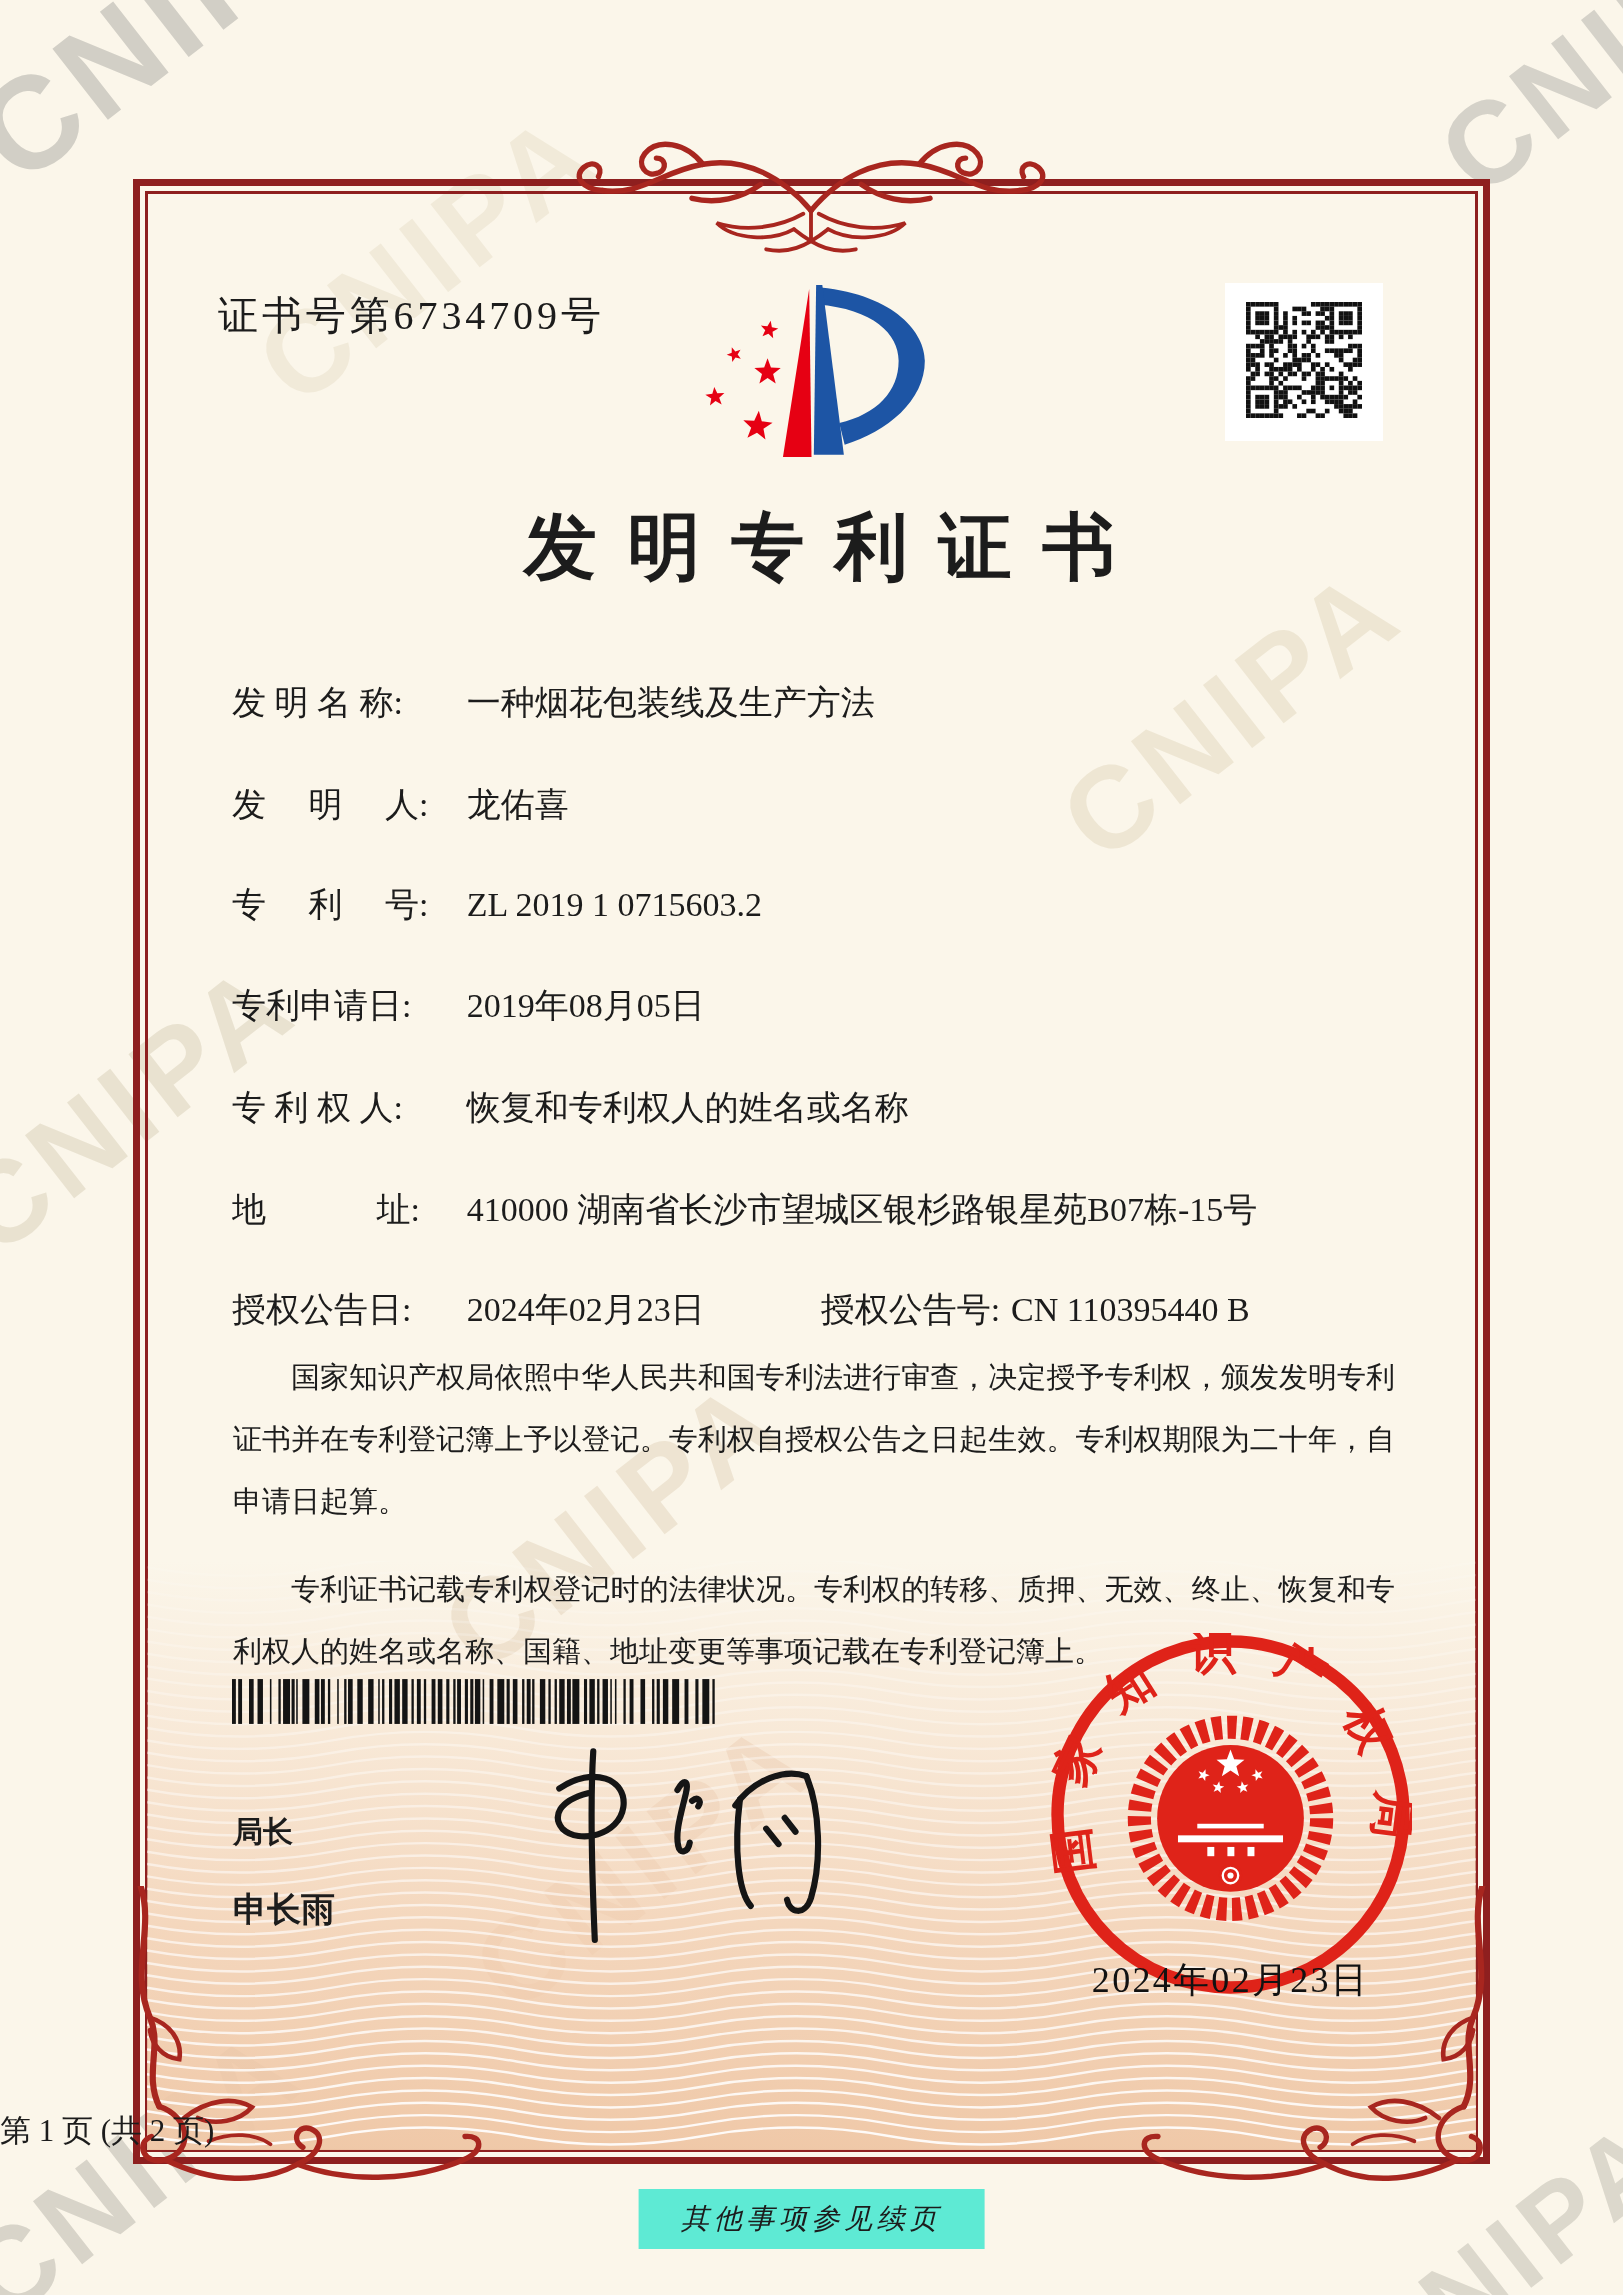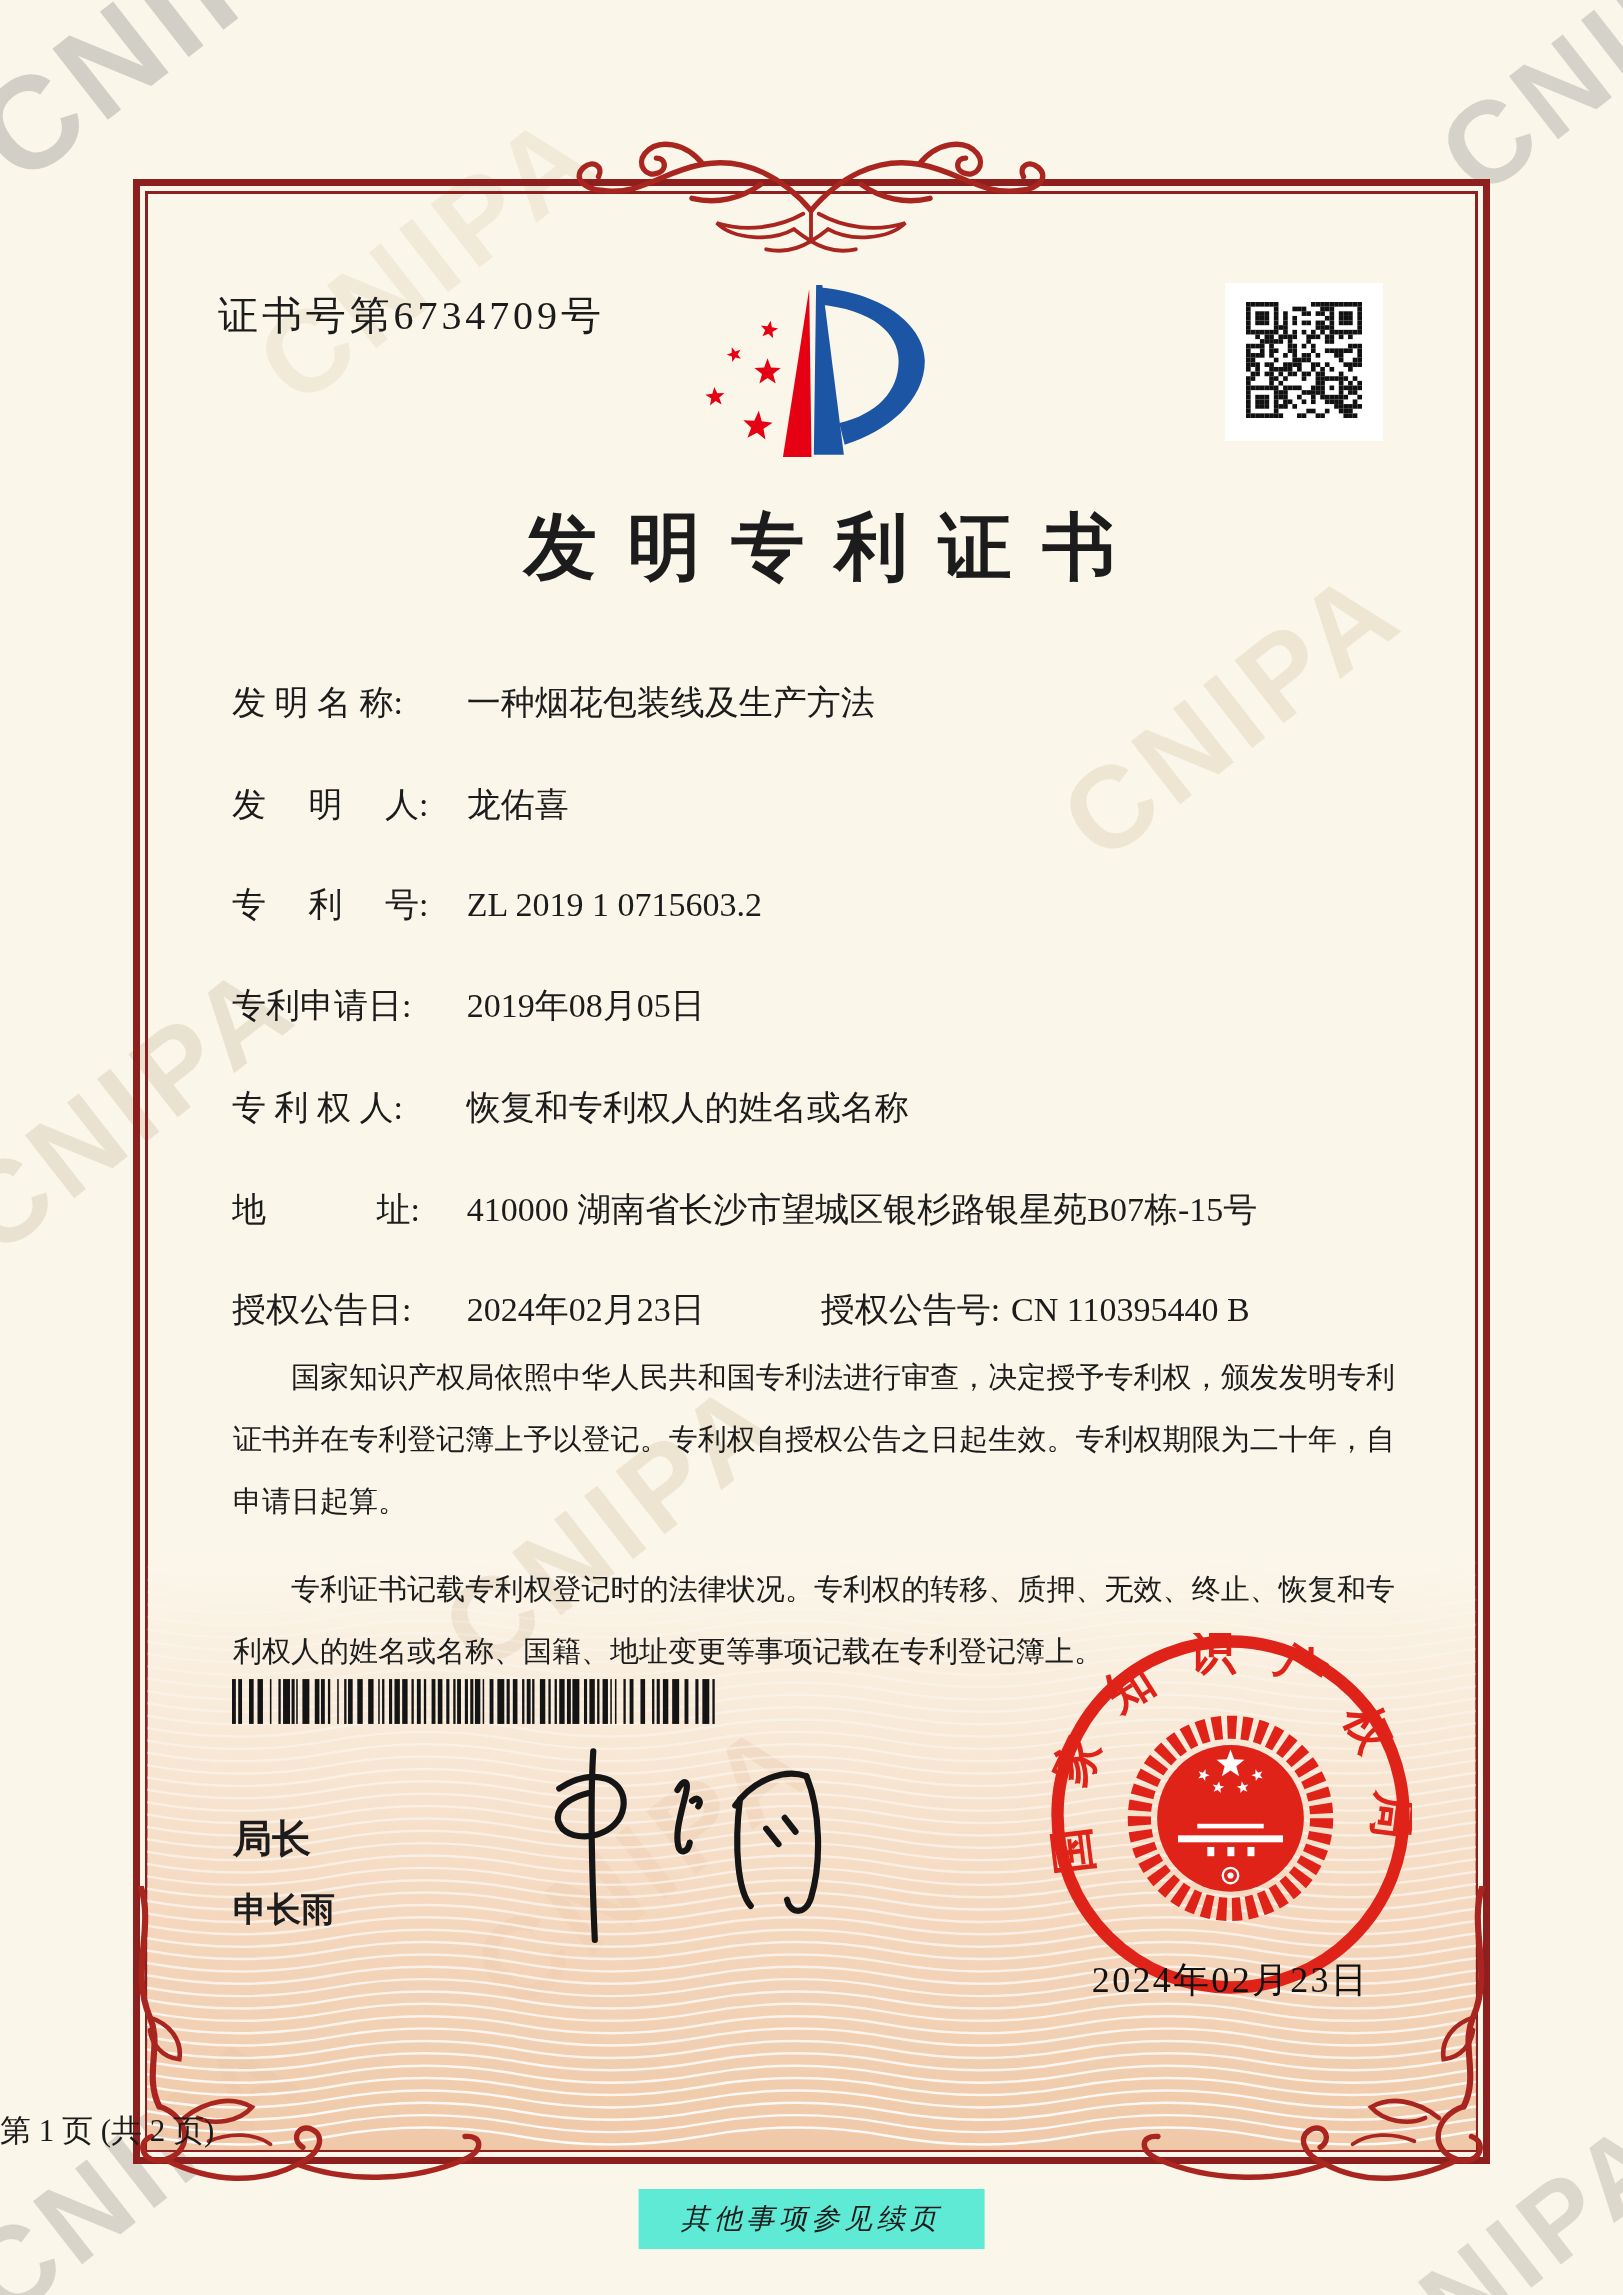--- a/index.html
+++ b/index.html
@@ -29,21 +29,21 @@
   .row .val{margin-left:10.8px;}
   .pair2{margin-left:116px;}
   
   .paras{position:absolute;left:233px;right:228px;top:1346px;font-size:29px;line-height:2.14;
          text-align:justify;font-family:"Liberation Serif","DejaVu Serif",serif;}
   .paras p{margin:0;text-indent:2em;}
   .paras p + p{margin-top:26px;}
   
   .barcode{position:absolute;left:232px;top:1679px;width:492px;height:45px;}
   
-  .off-title{position:absolute;left:233px;top:1812px;font-size:39px;font-weight:bold;
+  .off-title{position:absolute;left:233px;top:1812px;font-size:30px;font-weight:bold;
              font-family:Liberation Serif, serif;}
   .off-name{position:absolute;left:233px;top:1887px;font-size:34px;font-weight:bold;
             font-family:"Liberation Sans","DejaVu Sans",sans-serif;}
   .sig{position:absolute;left:479px;top:1745px;width:386px;height:209px;}
   
   .seal{position:absolute;left:1049px;top:1633px;width:363px;height:363px;}
   .seal svg{position:absolute;inset:0;}
   .seal-date{position:absolute;left:0;right:0;top:323px;text-align:center;font-size:36px;
              color:#121212;letter-spacing:2.3px;}
   

